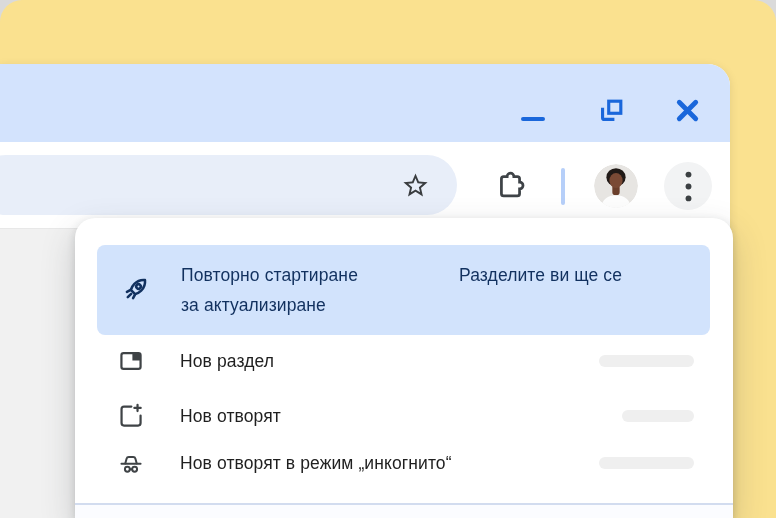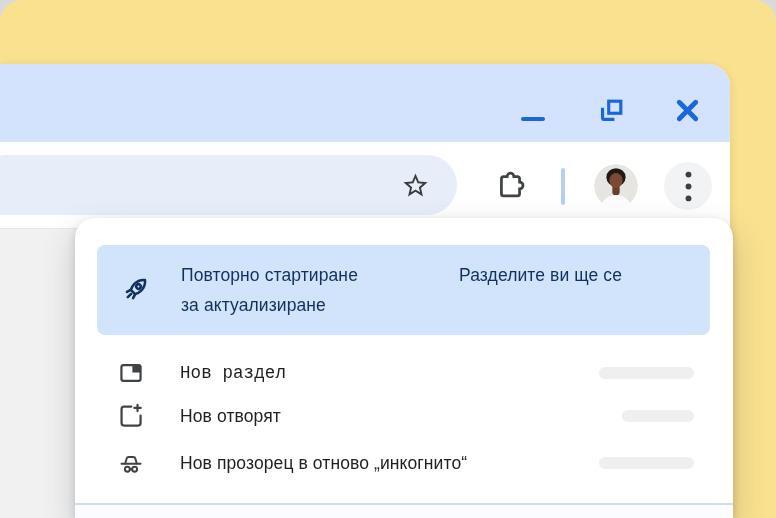--- a/index.html
+++ b/index.html
@@ -56,21 +56,21 @@
   }
   .banner-rocket { position:absolute; left:20px; top:27px; width:36px; height:36px; }
   .banner-col { position:absolute; top:15px; font-size:17.5px; line-height:30px; color:#12315F; letter-spacing:.1px; }
   .banner-col.c1 { left:84px; }
   .banner-col.c2 { left:362px;text-align:right; }
   .banner-col div { white-space:nowrap; }
   .menu-item {
     position:absolute; left:0; width:100%; height:47px;
     background:transparent; border:none; padding:0; cursor:pointer; text-align:left;
   }
-  .mi-1 { top:132px;font-family:Liberation Mono, monospace; } .mi-2 { top:175px; } .mi-3 { top:222px; }
+  .mi-1 { top:120px; } .mi-2 { top:175px; } .mi-3 { top:222px; }
   .mi-icon { position:absolute; left:42px; top:9px; width:28px; height:28px; }
   .mi-label { position:absolute; left:105px; top:0; line-height:47px; font-size:17.5px; color:#1F1F1F; letter-spacing:.1px; white-space:nowrap; }
   .mi-bar { position:absolute; right:39px; top:17px; height:12px; border-radius:6px; background:#EFEFEF; }
   .bar-a { width:95px; } .bar-b { width:72px; }
   .menu-divider { position:absolute; left:0; top:285px; width:100%; height:2px; background:#D2DCEF; }
   .menu-footer { position:absolute; left:0; top:287px; width:100%; height:13px; background:#FBFCFF; }
 </style>
 </head>
 <body>
 
@@ -175,21 +175,21 @@
       </button>
 
       <button class="menu-item mi-3">
         <svg class="mi-icon" viewBox="0 0 24 24" fill="none" stroke="#3F4346" stroke-width="1.7" stroke-linecap="round">
           <path d="M3.8 12.7 h16.4"></path>
           <path d="M7.1 12.5 l1.1 -4.1 c.23 -.85 1 -1.45 1.9 -1.45 h3.8 c.9 0 1.67 .6 1.9 1.45 l1.1 4.1"></path>
           <circle cx="8.9" cy="17.3" r="2.1"></circle>
           <circle cx="15.1" cy="17.3" r="2.1"></circle>
           <path d="M11 17.3 h2"></path>
         </svg>
-        <span class="mi-label">Нов прозорец в отново „инкогнито“</span>
+        <span class="mi-label">Нов отворят в режим „инкогнито“</span>
         <span class="mi-bar bar-a"></span>
       </button>
 
       <div class="menu-divider"></div>
       <div class="menu-footer"></div>
     </div>
 
   </div>
 </div>
 

